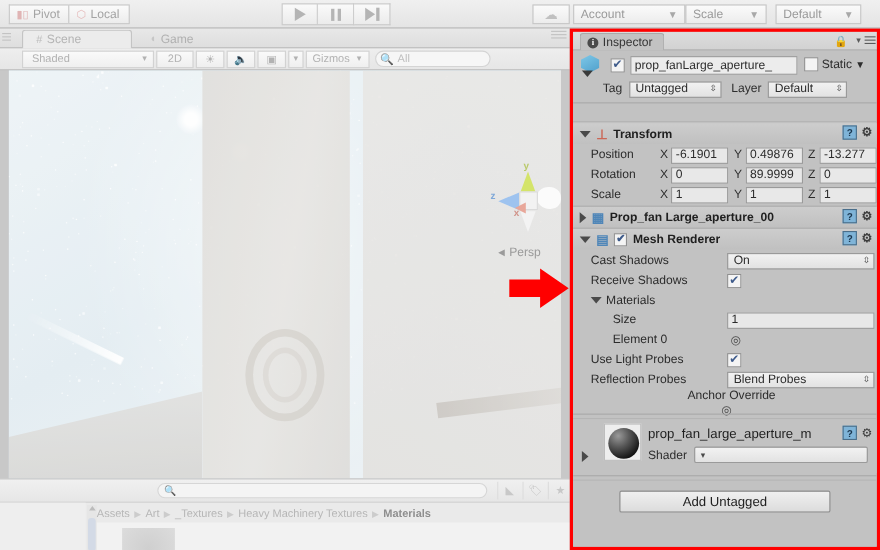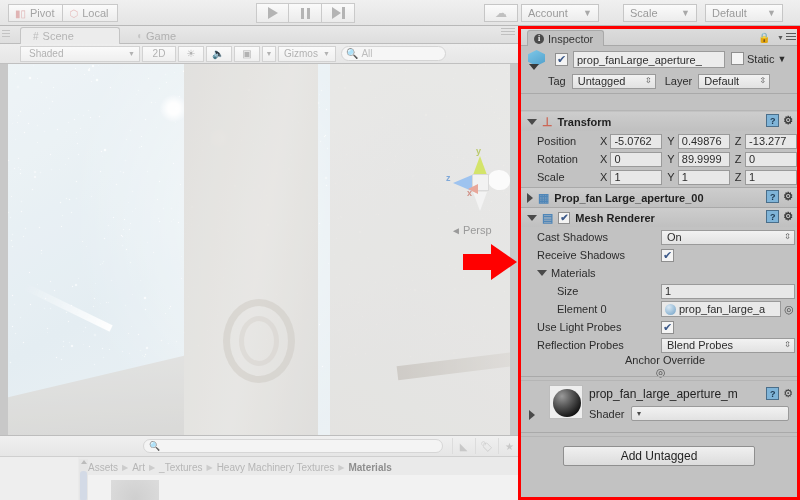--- a/index.html
+++ b/index.html
@@ -33,21 +33,21 @@
   .grp-left > div:first-child { border-right:none; }
   .playgrp { position:absolute; left:256px; top:3px; height:20px; display:flex; }
   .playgrp > div {
     width:33px; height:20px; background:linear-gradient(#fafafa,#ebebeb);
     border:1px solid #cacaca; display:flex; align-items:center; justify-content:center;
   }
   .playgrp > div + div { border-left:none; }
   .cloud-btn { left:484px; width:34px; }
   .dd { display:flex; align-items:center; justify-content:space-between; }
   .dd .cv { font-size:9px; color:#a8a8a8; margin-left:8px; }
-  .acc { left:521px; width:78px; }
+  .acc { left:521px; width:102px; }
   .lay { left:623px; width:74px; }
   .def { left:705px; width:78px; }
 
   
   .scene-panel { position:absolute; left:0; top:26px; width:518px; height:409px; }
   .tabrow {
     position:absolute; left:0; top:0; width:518px; height:18px;
     background:linear-gradient(#e8e8e8,#dedede); border-bottom:1px solid #bcbcbc;
   }
   .tab {
@@ -1154,21 +1154,21 @@
         <span class="hdr-right">
           <span class="bookico">?</span>
           <span class="gearico">⚙</span>
         </span>
       </div>
 
       <div class="field-row" style="top:86px;">
         <span style="margin-left:16px;width:66px;">Position</span>
         <span class="axl">X</span>
         <div class="numfield" style="width:54px;">
-            <span>-5.0762</span>
+            <span>-6.1901</span>
           </div>
         <span class="axl" style="margin-left:5px;">Y</span>
         <div class="numfield" style="width:54px;">
             <span>0.49876</span>
           </div>
         <span class="axl" style="margin-left:5px;">Z</span>
         <div class="numfield" style="width:54px;">
             <span>-13.277</span>
           </div>
       </div>
@@ -1250,24 +1250,20 @@
 
       <div class="field-row" style="top:236px;">
         <span style="margin-left:36px;width:104px;">Size</span>
         <div class="numfield" style="width:134px;">
             <span>1</span>
           </div>
       </div>
 
       <div class="field-row" style="top:254px;">
         <span style="margin-left:36px;width:104px;">Element 0</span>
-        <div class="objfield" style="width:120px;">
-          <span class="matsphere"></span>
-          <span>prop_fan_large_a</span>
-        </div>
         <span class="dotbtn">◎</span>
       </div>
 
       <div class="field-row" style="top:272px;">
         <span style="margin-left:16px;width:124px;">Use Light Probes</span>
         <span class="chk">✔</span>
       </div>
 
       <div class="field-row" style="top:290px;">
         <span style="margin-left:16px;width:124px;">Reflection Probes</span>

